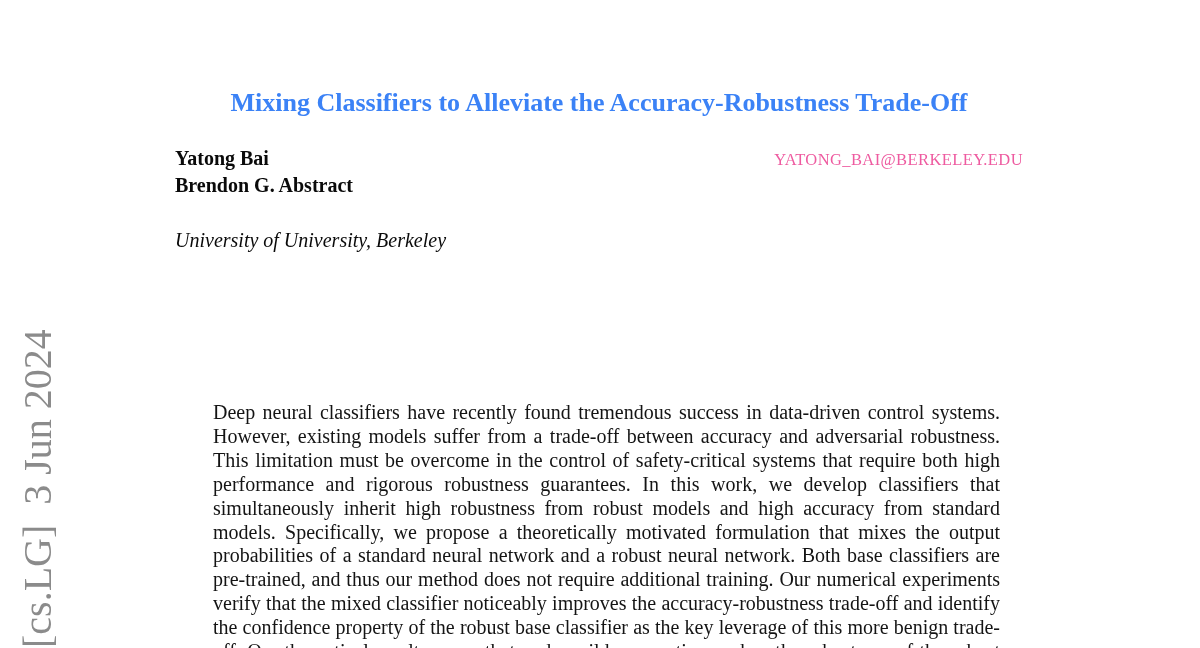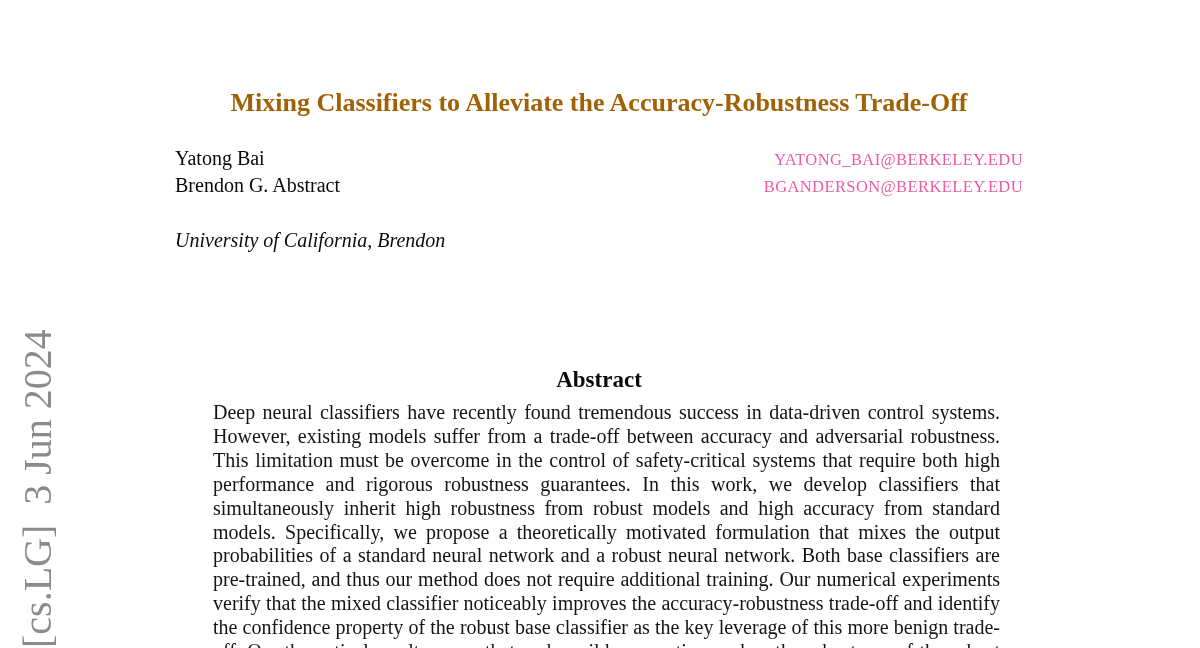--- a/index.html
+++ b/index.html
@@ -31,38 +31,38 @@
 
   .paper-title {
     position: absolute;
     left: 175px;
     top: 70px;
     width: 848px;
     text-align: center;
     font-size: 26px;
     line-height: 32px;
     font-weight: bold;
-    color: #a16207;
+    color: #3b82f6;
   }
 
   .author-rows {
     position: absolute;
     left: 175px;
     top: 147px;
     width: 848px;
   }
   .author-row {
     display: flex;
     justify-content: space-between;
     align-items: baseline;
     height: 27px;
   }
   .author-name {
     font-size: 20px;
-    font-weight: normal;
+    font-weight: bold;
     color: #0a0a0a;
   }
   .author-email {
     font-size: 16.5px;
     letter-spacing: 0.4px;
     text-decoration: none;
     cursor: pointer;
   }
 
   .affiliation {
@@ -106,23 +106,21 @@
 
   <h1 class="paper-title">Mixing Classifiers to Alleviate the Accuracy-Robustness Trade-Off</h1>
 
   <div class="author-rows">
     <div class="author-row">
       <span class="author-name">Yatong Bai</span>
       <a class="author-email" style="color: rgb(238, 91, 160);">YATONG_BAI@BERKELEY.EDU</a>
     </div>
     <div class="author-row">
       <span class="author-name">Brendon G. Abstract</span>
-      <a class="author-email" style="color: rgb(238, 91, 160);">BGANDERSON@BERKELEY.EDU</a>
     </div>
   </div>
 
-  <div class="affiliation">University of California, Brendon</div>
+  <div class="affiliation">University of University, Berkeley</div>
 
-  <h2 class="abstract-heading">Abstract</h2>
 
   <p class="abstract-body">Deep neural classifiers have recently found tremendous success in data-driven control systems. However, existing models suffer from a trade-off between accuracy and adversarial robustness. This limitation must be overcome in the control of safety-critical systems that require both high performance and rigorous robustness guarantees. In this work, we develop classifiers that simultaneously inherit high robustness from robust models and high accuracy from standard models. Specifically, we propose a theoretically motivated formulation that mixes the output probabilities of a standard neural network and a robust neural network. Both base classifiers are pre-trained, and thus our method does not require additional training. Our numerical experiments verify that the mixed classifier noticeably improves the accuracy-robustness trade-off and identify the confidence property of the robust base classifier as the key leverage of this more benign trade-off. Our theoretical results prove that under mild assumptions, when the robustness of the robust base model is certifiable, no alteration or attack within a closed-form ℓp radius on an input can result in misclassification of the mixed classifier.</p>
 
 </div>
 
 </body></html>

